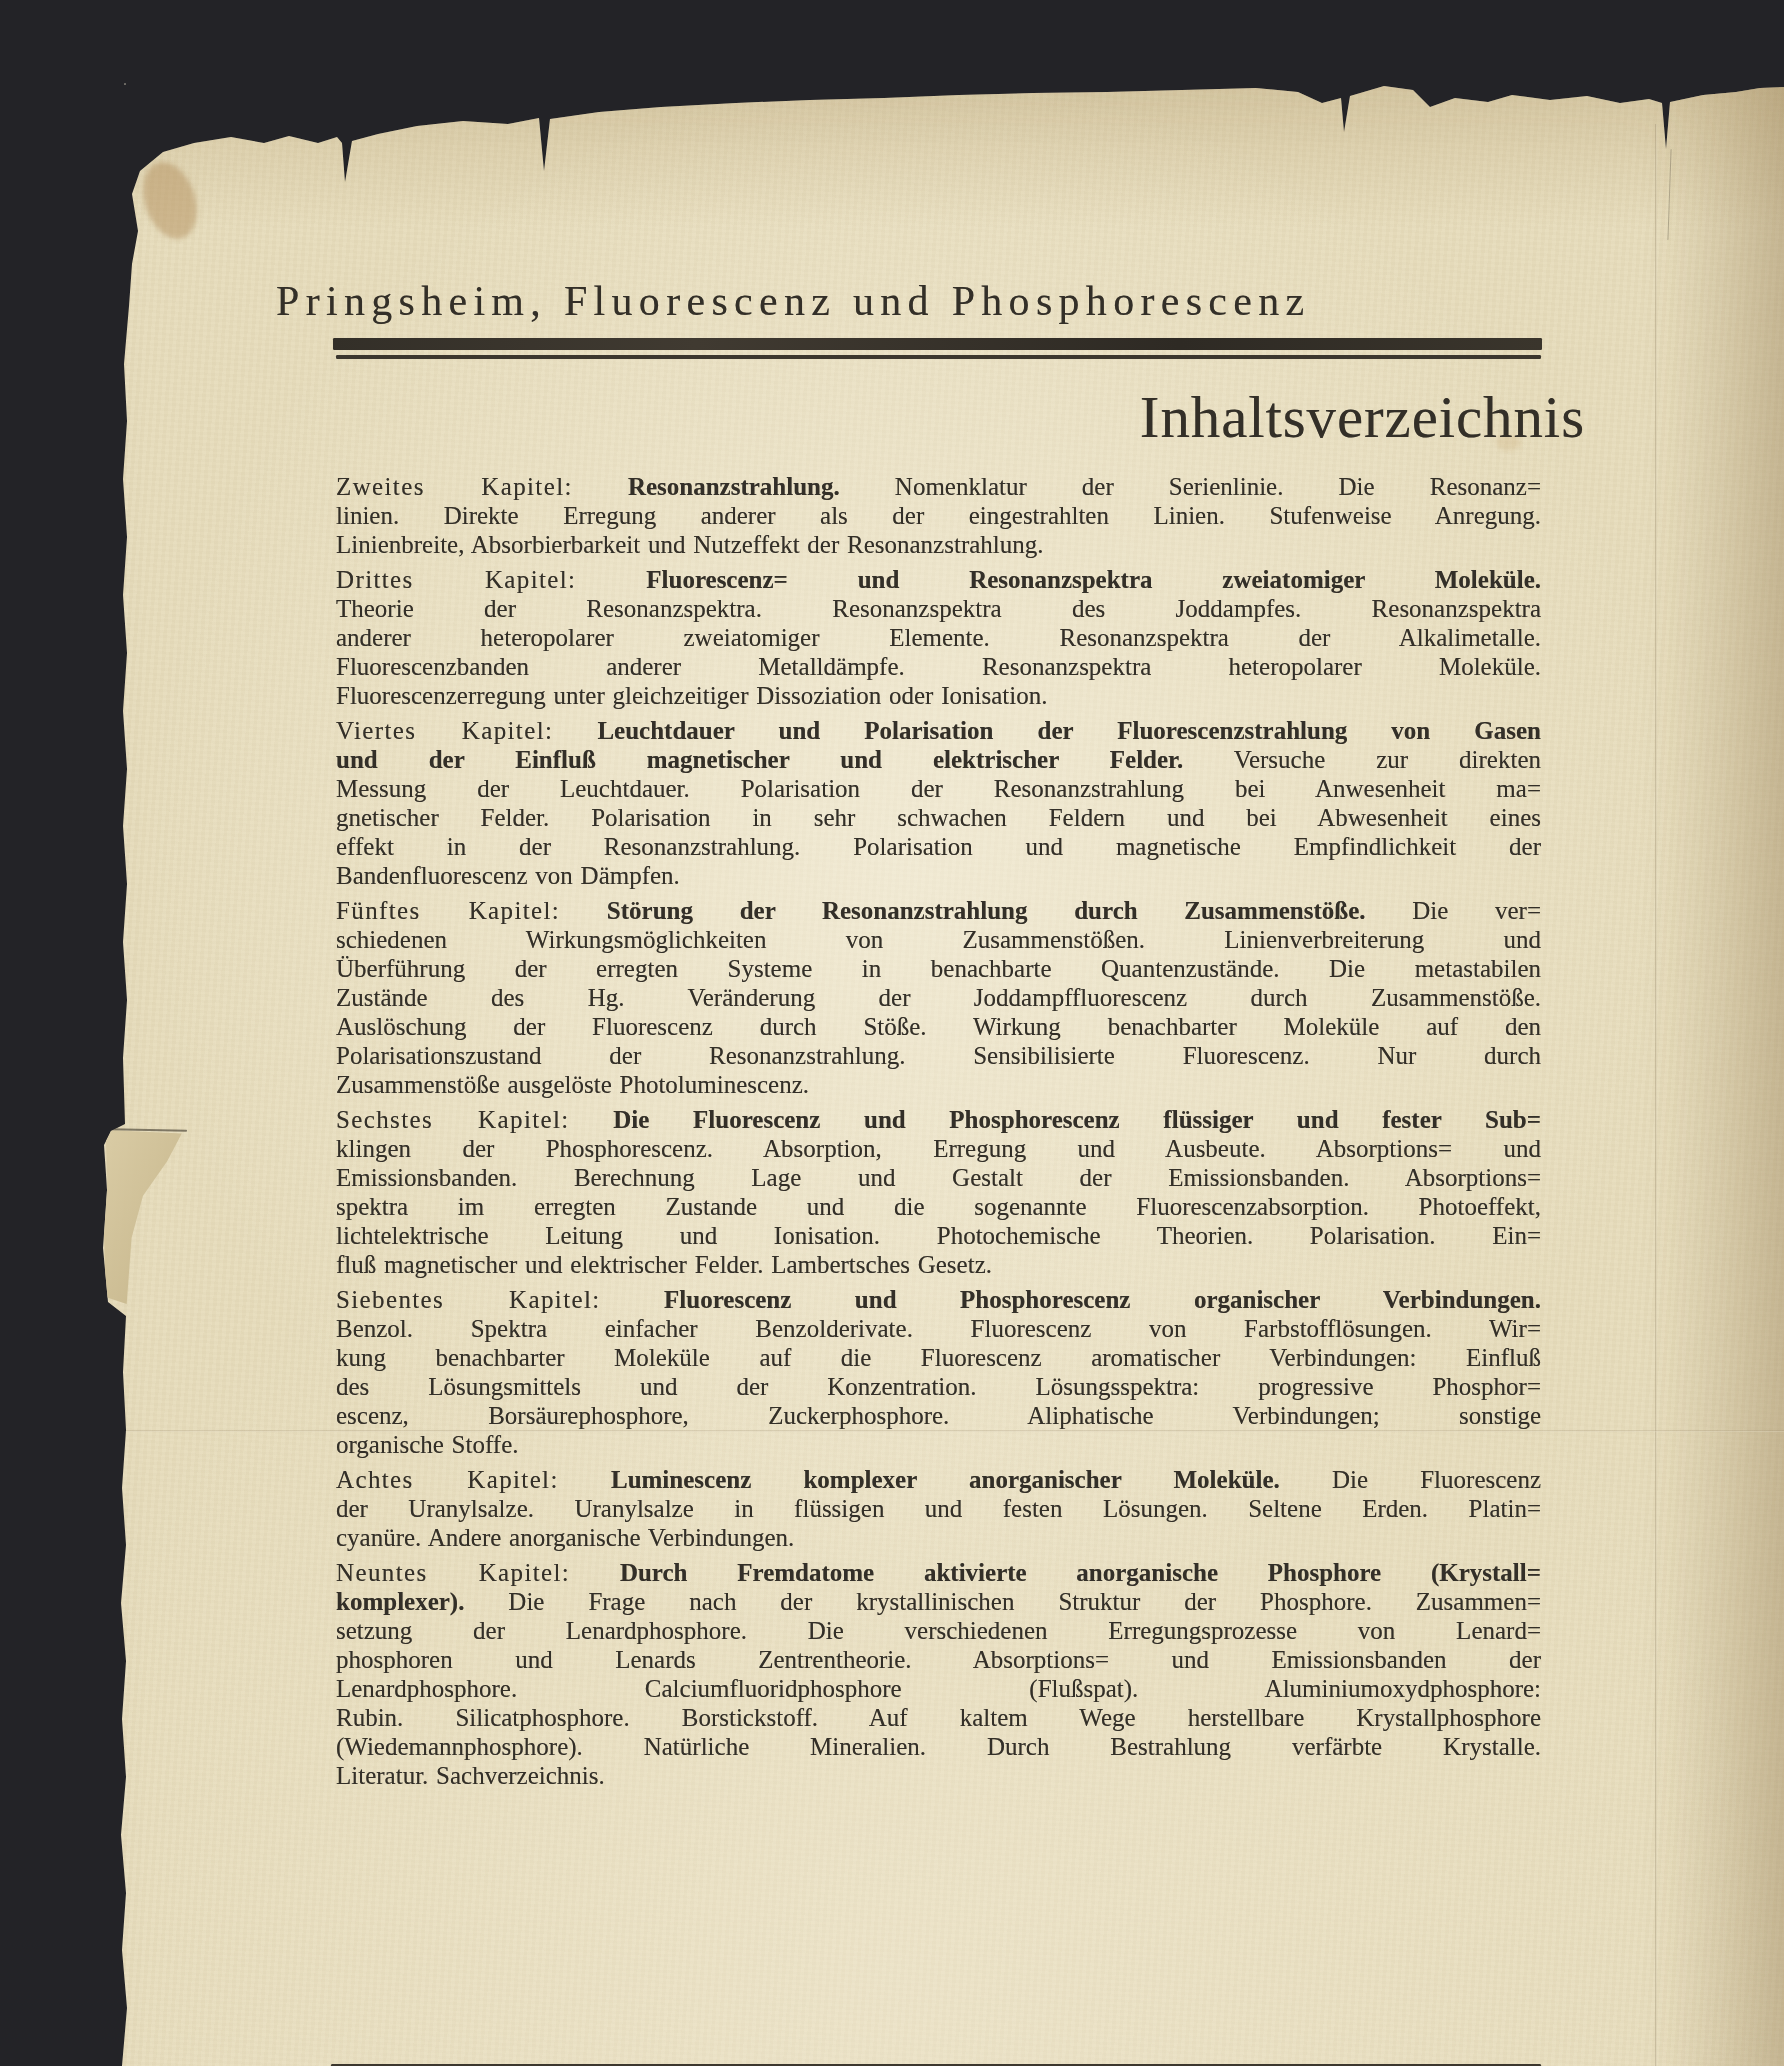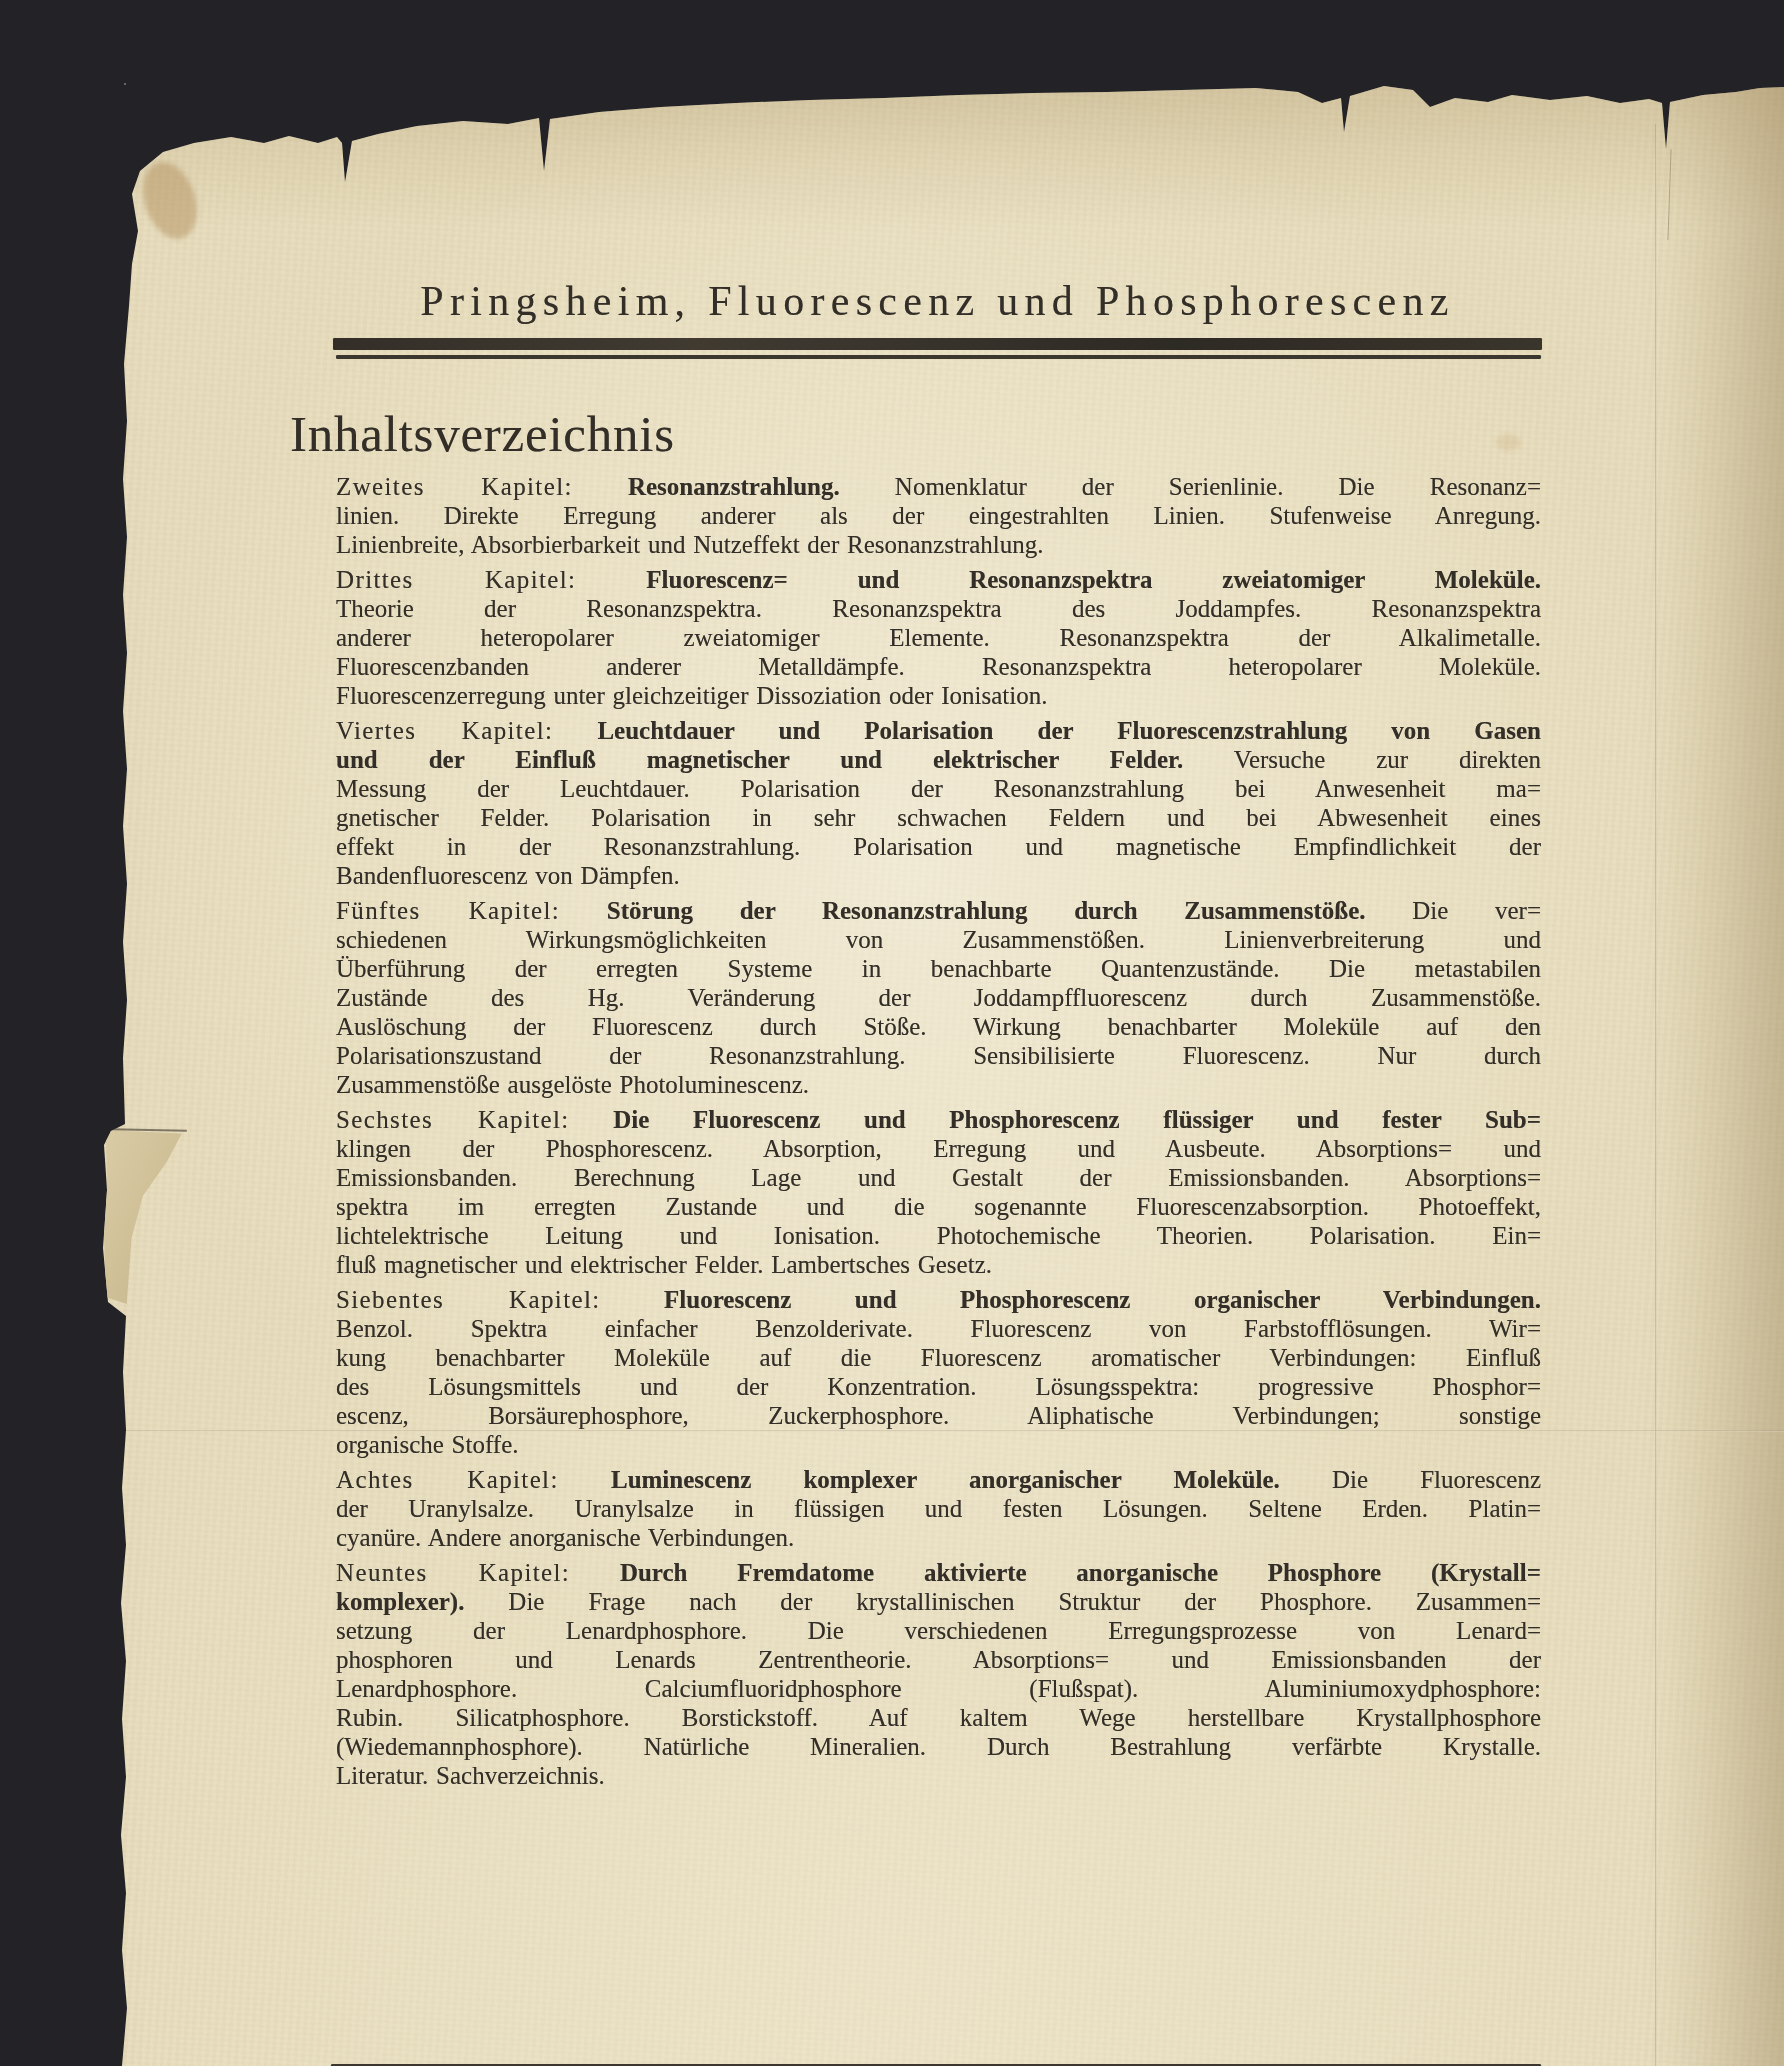--- a/index.html
+++ b/index.html
@@ -69,30 +69,30 @@
   .stain.s1{left:145px;top:161px;width:50px;height:79px;background:#b3905f;opacity:.5;
             transform:rotate(-18deg);}
   .stain.s2{left:1496px;top:434px;width:25px;height:16.5px;background:#c8a874;opacity:.25;}
   .fray{left:104px;top:1130px;width:81px;height:174px;
     background:linear-gradient(115deg,#d9cba4,#c9b98f 70%);
     clip-path:polygon(2% 0,96% 2%,78% 18%,48% 38%,34% 62%,28% 100%,2% 96%,0 60%,4% 28%);
     opacity:.95;}
 
   
   .ink{color:#332f28;text-shadow:0 0 0.4px rgba(51,47,40,.45);}
-  .page-title{left:290px;top:278px;width:1295px;font-size:42px;line-height:1.1;
-    text-align:center;letter-spacing:.15em;white-space:nowrap;}
+  .page-title{left:276px;top:278px;width:1295px;font-size:42px;line-height:1.1;
+    letter-spacing:.15em;white-space:nowrap;}
   .rule{border-radius:1.2px;}
   .rule.head-thick{left:333px;top:338px;width:1209px;height:11.6px;
     background:linear-gradient(to right,#332f28,#403a31 30%,#2e2a24 70%,#3a352c);}
   .rule.head-thin{left:336px;top:355px;width:1205px;height:4.1px;
     background:linear-gradient(to right,#3f3a31,#332f28 55%,#45403$6 );
     background-color:#3c372e;}
-  .toc-heading{left:290px;top:405px;width:1295px;font-size:51px;line-height:1.15;
-    text-align:left;letter-spacing:.015em;}
+  .toc-heading{left:290px;top:384px;width:1295px;font-size:59px;line-height:1.15;
+    text-align:right;letter-spacing:.015em;}
   .toc{left:336px;top:466px;width:1205px;font-size:25px;line-height:29px;
     word-spacing:.06em;}
   .toc .para + .para{margin-top:6px;}
   .toc .line{text-align:justify;text-align-last:justify;}
   .toc .line.last{text-align-last:left;}
   .toc .lead{letter-spacing:.055em;}
   .toc b{font-weight:700;}
   .rule.foot-thin{left:331px;top:2064px;width:1210px;height:4.5px;background:#3c372e;}
 </style>
 </head>

